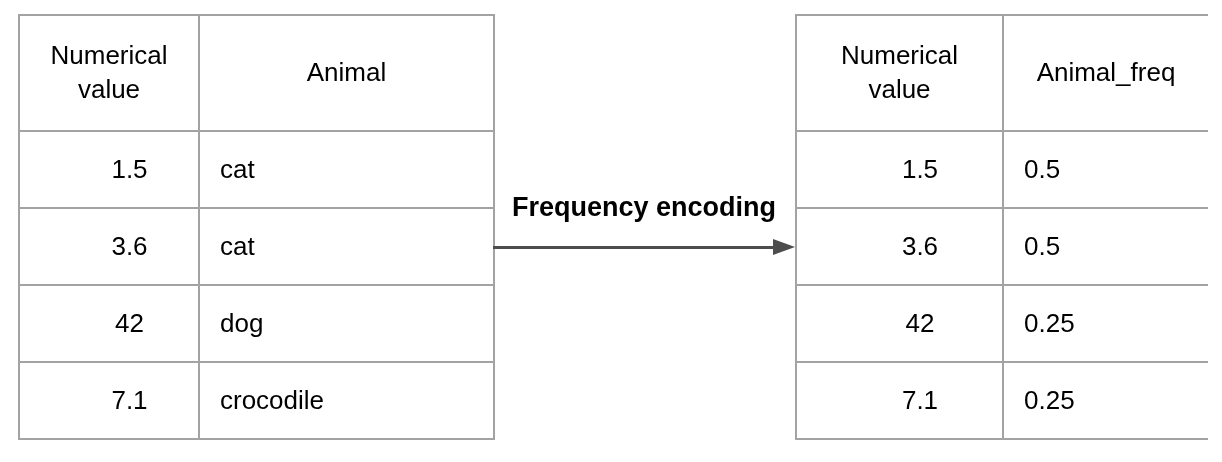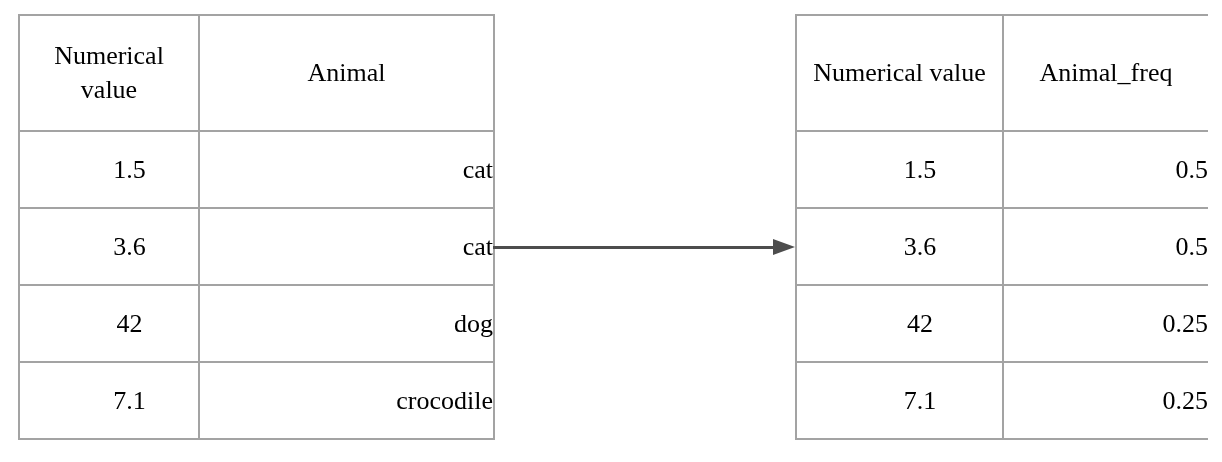--- a/index.html
+++ b/index.html
@@ -8,41 +8,41 @@
     --text: #000000;
     --background: #ffffff;
   }
   * { margin: 0; padding: 0; box-sizing: border-box; }
   html, body { background: var(--background); }
   .stage {
     position: relative;
     width: 1208px;
     height: 462px;
     background: var(--background);
-    font-family: Liberation Serif, serif;
+    font-family: Liberation Sans, sans-serif;
     color: var(--text);
     overflow: hidden;
   }
   .data-table {
     position: absolute;
     border-collapse: collapse;
     table-layout: fixed;
     background: var(--background);
   }
   .data-table td, .data-table th {
     border: 2px solid var(--border);
     font-size: 26px;
     font-weight: normal;
     color: var(--text);
     vertical-align: middle;
     line-height: 1.3;
   }
   .data-table th { text-align: center; padding: 0 10px; }
   .data-table td.col1 { text-align: center; padding-left: 41px; }
-  .data-table td.col2 { text-align: right; padding-left: 20px; }
+  .data-table td.col2 { text-align: left; padding-left: 20px; }
   .header-row { height: 116px; }
   .data-row { height: 77px; }
 
   #left-table  { left: 18px;  top: 14px; width: 475px; height: 424px; }
   #left-table  .col1 { width: 180px; }
   #left-table  .col2 { width: 295px; margin-left: 22px; }
 
   #right-table { left: 795px; top: 14px; width: 413px; height: 424px; }
   #right-table .col1 { width: 207px; }
   #right-table .col2 { width: 206px; margin-top: 28px; }
@@ -100,20 +100,21 @@
       <td class="col1">42</td>
       <td class="col2">dog</td>
     </tr>
     <tr class="data-row">
       <td class="col1">7.1</td>
       <td class="col2">crocodile</td>
     </tr>
   </tbody>
     </table>
 
+  <div class="arrow-label">Frequency encoding</div>
   <div class="arrow-line"></div>
   <div class="arrow-head"></div>
 
   <table class="data-table" id="right-table">
     <tbody>
         <tr class="header-row">
       <th class="col1">Numerical value</th>
       <th class="col2">Animal_freq</th>
     </tr>
     <tr class="data-row">

